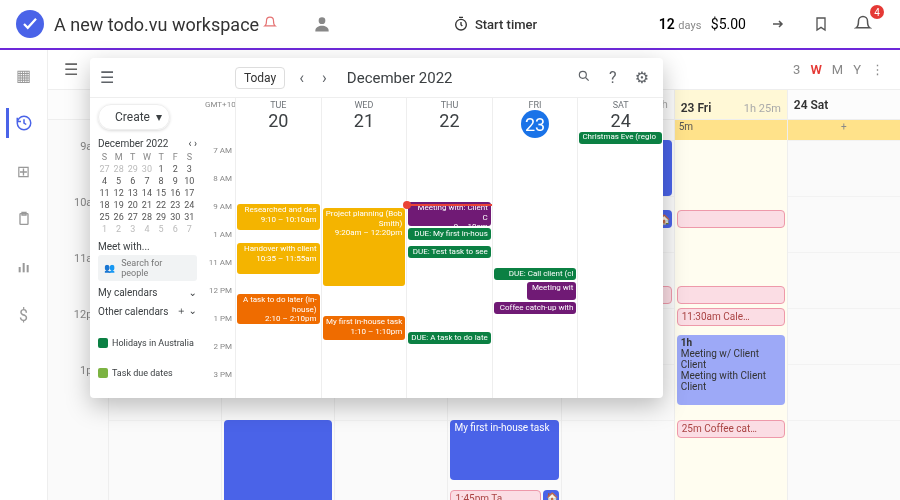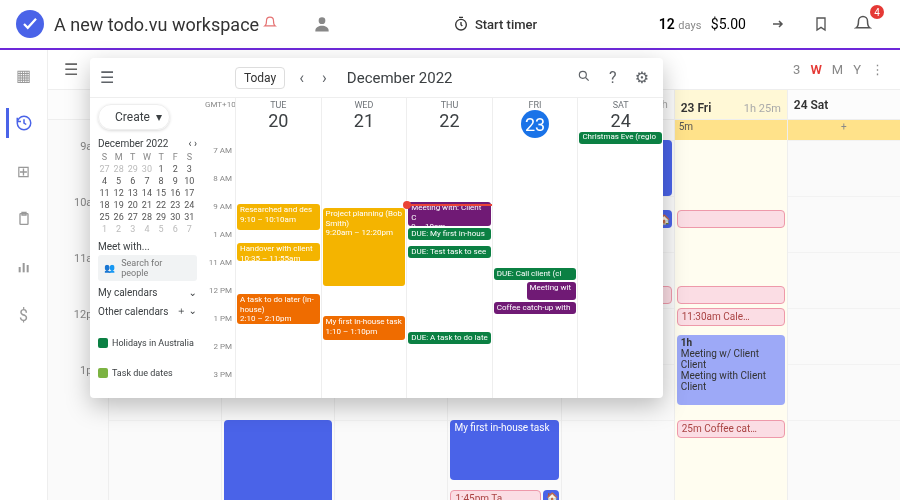--- a/index.html
+++ b/index.html
@@ -89,21 +89,21 @@
 .chk-green{background:#0b8043;} .chk-lgreen{background:#7cb342;} .chk-orange{background:#f4511e;}
 
 .gcal-grid { flex: 1; position: relative; display: flex; }
 .gcal-gutter { width: 30px; font-size: 8px; color: #888; }
 .gcal-gutter div { height: 28px; text-align: right; padding-right: 3px; }
 .gcal-col { flex: 1; border-left: 1px solid #eee; position: relative; }
 .gcal-col-head { text-align: center; font-size: 9px; color: #70757a; padding-top: 2px; }
 .gcal-col-num { font-size: 18px; color: #3c4043; }
 .gcal-col-num.today { background: #1a73e8; color: #fff; width: 28px; height: 28px; border-radius: 50%; display: inline-flex; align-items: center; justify-content: center; }
 .gcal-allday-event { position:absolute; top:34px; left:1px; right:1px; background:#0b8043; color:#fff; font-size:8px; padding:0 3px; border-radius:3px; height:12px; overflow:hidden;}
-.gev { position: absolute; left: 1px; right: 1px; font-size: 8px; padding: 1px 3px; border-radius: 3px; overflow: hidden; line-height: 1.2; }
+.gev { position: absolute; left: 1px; right: 1px; font-size: 8px; padding: 1px 3px; border-radius: 3px; overflow: hidden; line-height: 1.2; text-align: right; }
 .gev-orange { background: #f4b400; color: #fff; }
 .gev-orange2 { background: #701a75; color: #fff; }
 .gev-green { background: #0b8043; color: #fff; }
 .gev-dkor { background:#ef6c00; color:#fff;}
 .gcal-now { position:absolute; left:0; right:0; border-top:2px solid #ea4335; }
 .gcal-now::before { content:''; width:8px;height:8px;background:#ea4335;border-radius:50%;position:absolute;left:-4px;top:-5px;}
 </style>
 </head>
 <body>
 
@@ -415,21 +415,21 @@
               <div>2 PM</div>
               <div>3 PM</div>
             </div>
           <div class="gcal-col">
             <div class="gcal-col-head">
                 <div>TUE</div>
                 <div class="gcal-col-num">20</div>
               </div>
             <div class="gev gev-orange" style="top:106px;height:26px;white-space:pre-line">Researched and des
 9:10 – 10:10am</div>
-            <div class="gev gev-orange" style="top:145px;height:18px;white-space:pre-line">Handover with client
+            <div class="gev gev-orange" style="top:145px;height:31px;white-space:pre-line">Handover with client
 10:35 – 11:55am</div>
             <div class="gev gev-dkor" style="top:196px;height:30px;white-space:pre-line">A task to do later (in-house)
 2:10 – 2:10pm</div>
           </div>
           <div class="gcal-col">
             <div class="gcal-col-head">
                 <div>WED</div>
                 <div class="gcal-col-num">21</div>
               </div>
             <div class="gev gev-orange" style="top:110px;height:78px;white-space:pre-line">Project planning (Bob Smith)

